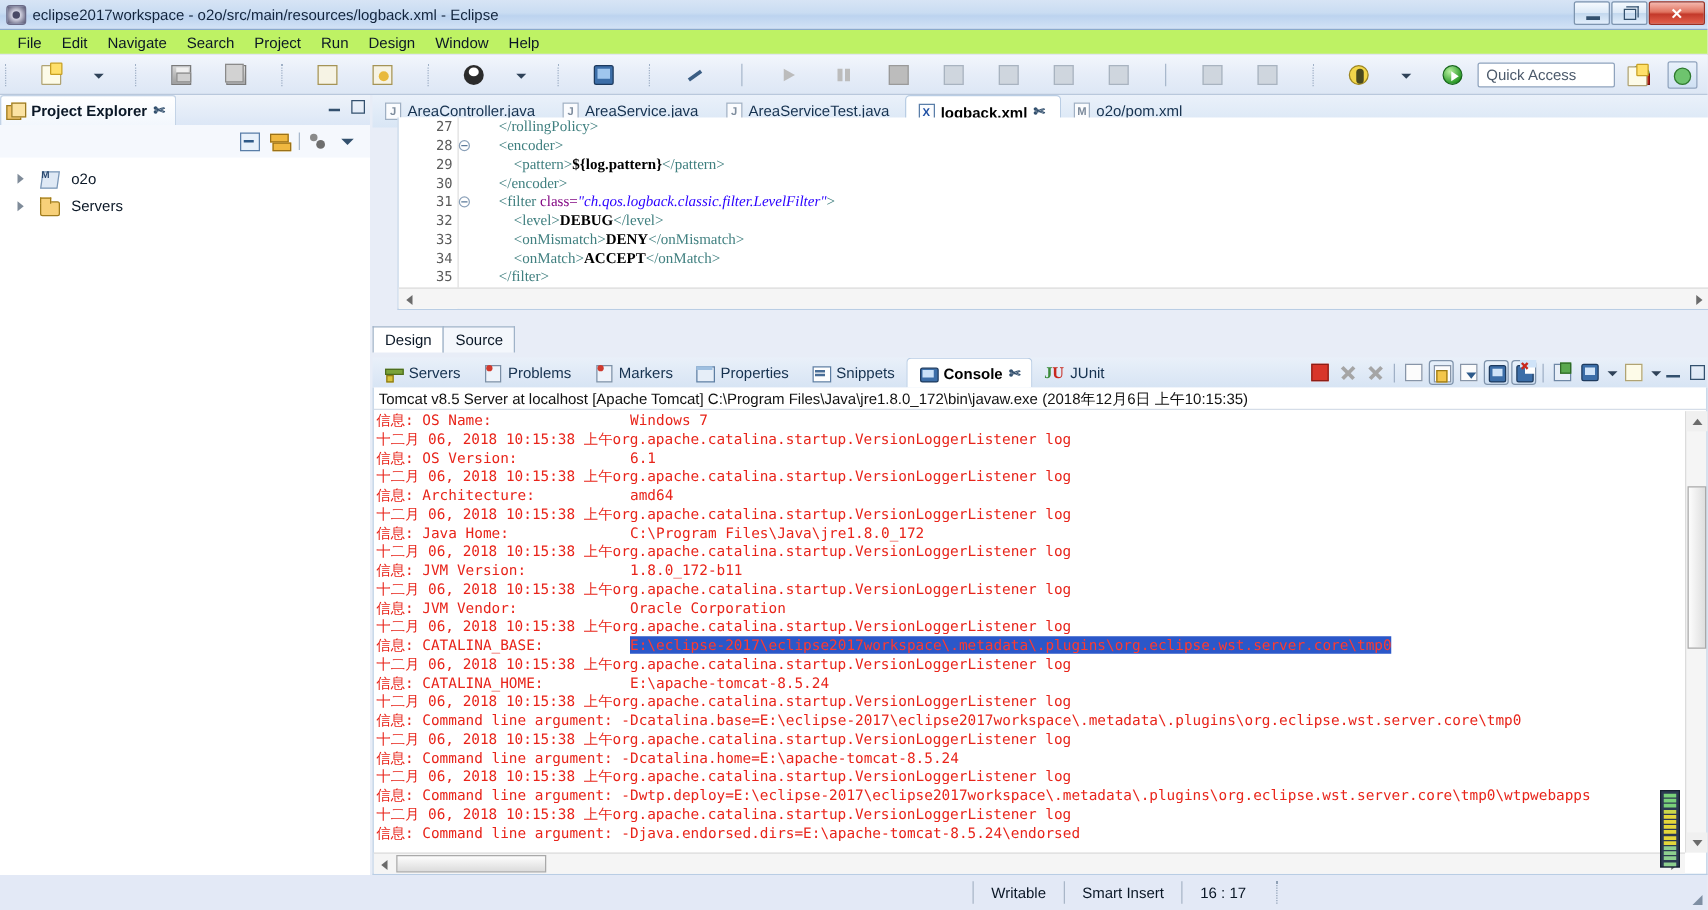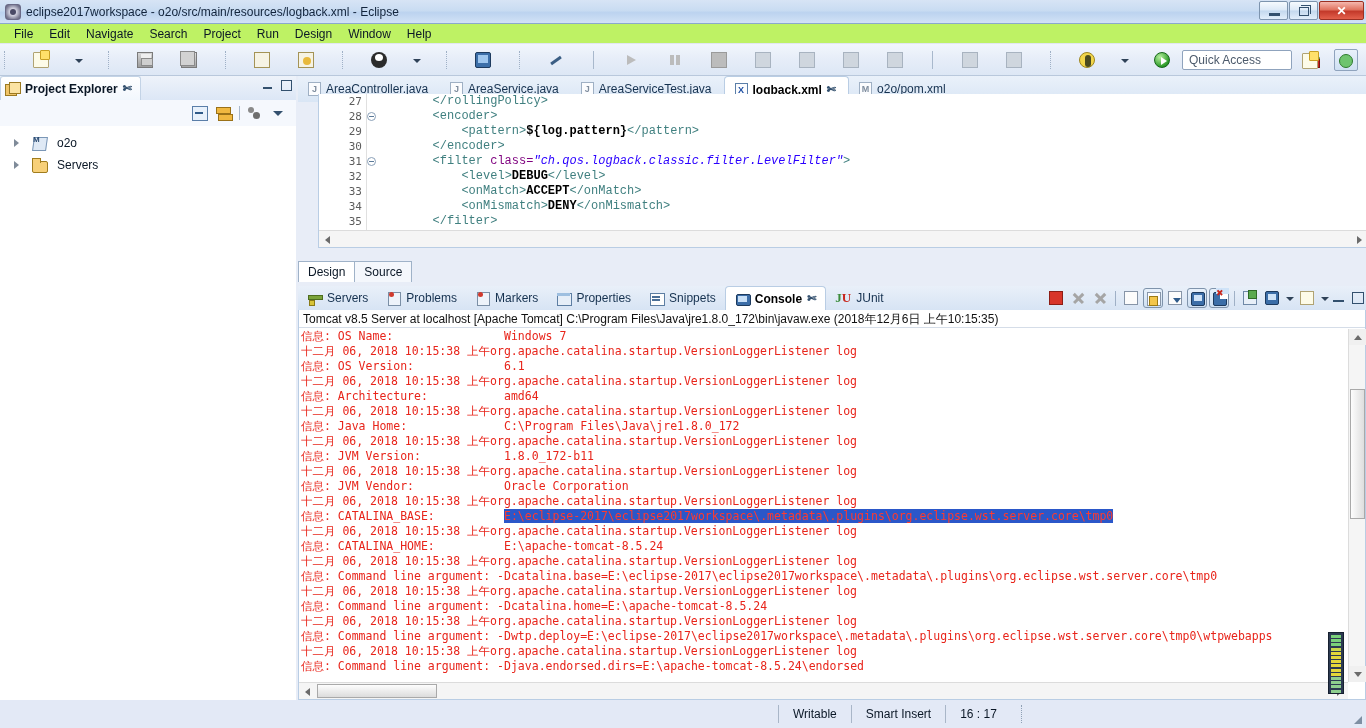--- a/index.html
+++ b/index.html
@@ -229,21 +229,21 @@
   .gline { height:15px; font-family:"DejaVu Sans Mono", monospace; font-size:11px;
            color:#5c5c5c; text-align:right; padding-right:4px; line-height:15px;
            position:relative; }
   .fold { position:absolute; right:-10px; top:3px; width:9px; height:9px;
           border:1px solid #8aa0b8; border-radius:50%; background:#fff; }
   .fold::after{content:"";position:absolute;left:1px;top:3px;width:5px;height:1px;background:#5b7a99;}
   #codearea {
     position:absolute; left:56px; top:0; right:18px; top:0; height:100%;
     overflow:hidden;
   }
-  .cline { height:15px; line-height:15px; font-family:Liberation Mono, monospace;
+  .cline { height:15px; line-height:15px; font-family:Liberation Serif, serif;
            font-size:12px; white-space:pre; color:#000; }
   .tag { color:#3f7f7f; }
   .attr { color:#7f007f; }
   .val { color:#2a00ff; font-style:italic; }
   .txt { color:#000; font-weight:bold; }
 
   
   .vscroll {
     position:absolute; right:0; top:0; width:17px; bottom:17px;
     background:#f5f5f5; border-left:1px solid #dcdcdc;
@@ -634,22 +634,22 @@
         <div class="gline">34</div>
         <div class="gline">35</div>
       </div>
     <div id="codearea">
         <div class="cline">        <span class="tag">&lt;/rollingPolicy&gt;</span></div>
         <div class="cline">        <span class="tag">&lt;encoder&gt;</span></div>
         <div class="cline">            <span class="tag">&lt;pattern&gt;</span><span class="txt">${log.pattern}</span><span class="tag">&lt;/pattern&gt;</span></div>
         <div class="cline">        <span class="tag">&lt;/encoder&gt;</span></div>
         <div class="cline">        <span class="tag">&lt;filter </span><span class="attr">class=</span><span class="val">"ch.qos.logback.classic.filter.LevelFilter"</span><span class="tag">&gt;</span></div>
         <div class="cline">            <span class="tag">&lt;level&gt;</span><span class="txt">DEBUG</span><span class="tag">&lt;/level&gt;</span></div>
+        <div class="cline">            <span class="tag">&lt;onMismatch&gt;</span><span class="txt">DENY</span><span class="tag">&lt;/onMismatch&gt;</span></div>
         <div class="cline">            <span class="tag">&lt;onMatch&gt;</span><span class="txt">ACCEPT</span><span class="tag">&lt;/onMatch&gt;</span></div>
-        <div class="cline">            <span class="tag">&lt;onMismatch&gt;</span><span class="txt">DENY</span><span class="tag">&lt;/onMismatch&gt;</span></div>
         <div class="cline">        <span class="tag">&lt;/filter&gt;</span></div>
       </div>
     <div class="vscroll">
       <div class="up"></div>
       <div class="thumb" style="top:22px;height:42px;"></div>
       <div class="down"></div>
     </div>
     <div class="ovr-mark"></div>
     <div class="hscroll">
       <div class="lft"></div>

